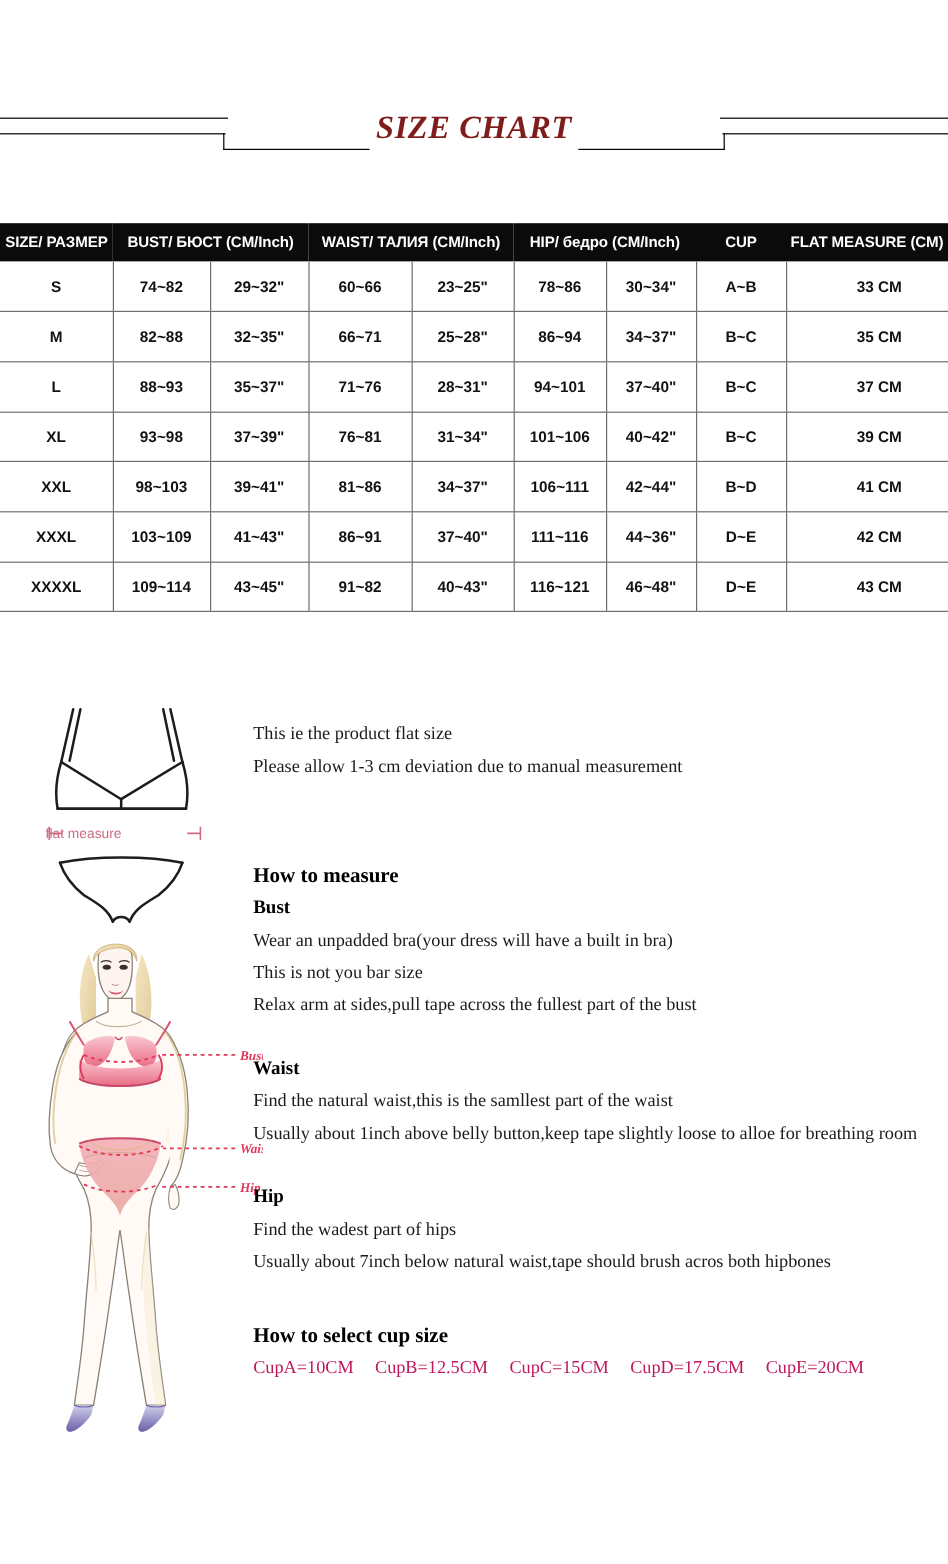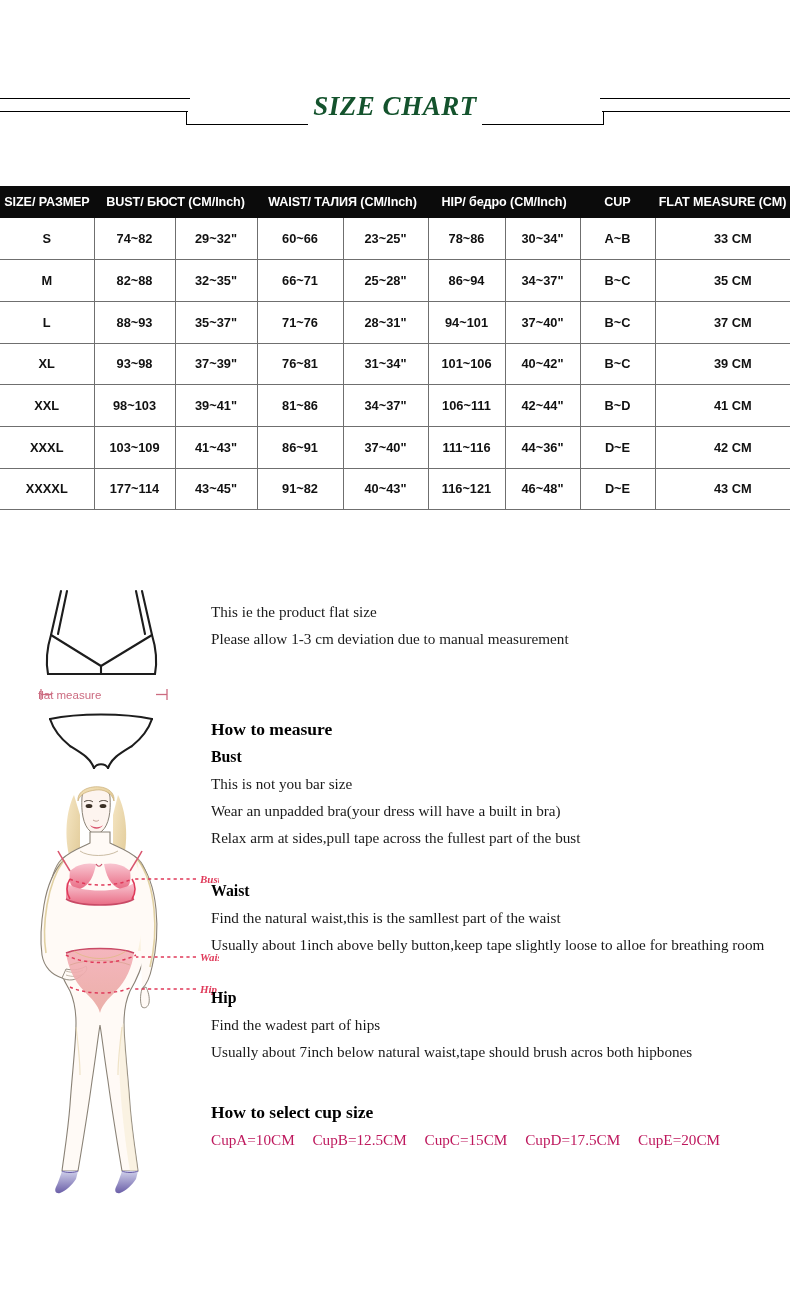--- a/index.html
+++ b/index.html
@@ -29,21 +29,21 @@
     position: absolute;
     left: 0;
     right: 0;
     top: 0;
     text-align: center;
     font-family: "Liberation Serif", serif;
     font-style: italic;
     font-weight: 700;
     font-size: 27px;
     letter-spacing: 0.5px;
-    color: #14532d;
+    color: #7f1d1d;
     line-height: 36px;
   }
   .deco { position: absolute; background: #000; }
   
   .deco-l-top   { left: 0;    top: 10px;  width: 190px; height: 1.4px; }
   .deco-l-mid   { left: 0;    top: 23px;  width: 188px; height: 1.4px; }
   .deco-l-vert  { left: 186px; top: 23px; width: 1.4px; height: 14px; }
   .deco-l-bot   { left: 186px; top: 36px; width: 122px; height: 1.4px; }
   
   .deco-r-top   { right: 0;    top: 10px;  width: 190px; height: 1.4px; }
@@ -273,21 +273,21 @@
       <td>41~43"</td>
       <td>86~91</td>
       <td>37~40"</td>
       <td>111~116</td>
       <td>44~36"</td>
       <td>D~E</td>
       <td>42 CM</td>
     </tr>
     <tr>
       <td>XXXXL</td>
-      <td>177~114</td>
+      <td>109~114</td>
       <td>43~45"</td>
       <td>91~82</td>
       <td>40~43"</td>
       <td>116~121</td>
       <td>46~48"</td>
       <td>D~E</td>
       <td>43 CM</td>
     </tr>
   </tbody>
 </table>
@@ -439,22 +439,22 @@
 <div class="text-col">
 
   <div class="p-line">This ie the product flat size</div>
   <div class="p-line">Please allow 1-3 cm deviation due to manual measurement</div>
 
   <div class="spacer-lg"></div>
 
   <div class="h-main">How to measure</div>
 
   <div class="h-sub">Bust</div>
+  <div class="p-line">Wear an unpadded bra(your dress will have a built in bra)</div>
   <div class="p-line">This is not you bar size</div>
-  <div class="p-line">Wear an unpadded bra(your dress will have a built in bra)</div>
   <div class="p-line">Relax arm at sides,pull tape across the fullest part of the bust</div>
 
   <div class="spacer-md"></div>
 
   <div class="h-sub">Waist</div>
   <div class="p-line">Find the natural waist,this is the samllest part of the waist</div>
   <div class="p-wrap">Usually about 1inch above belly button,keep tape slightly loose to alloe for breathing room</div>
 
   <div class="spacer-md"></div>
 

